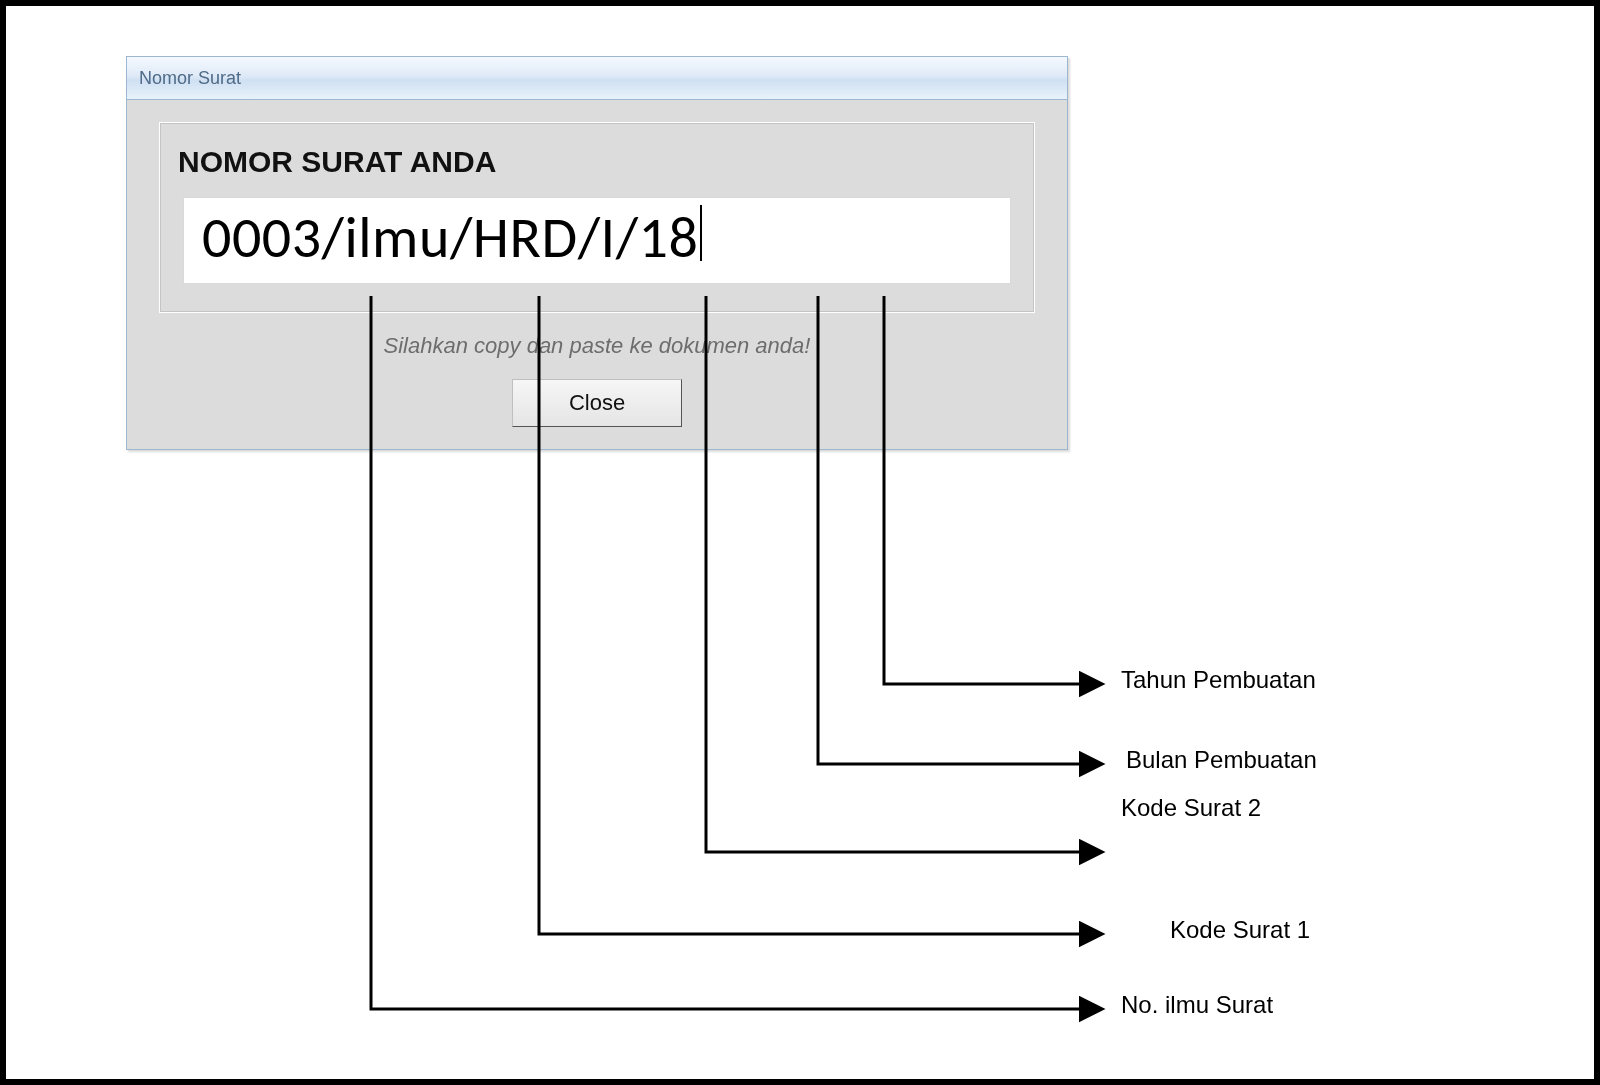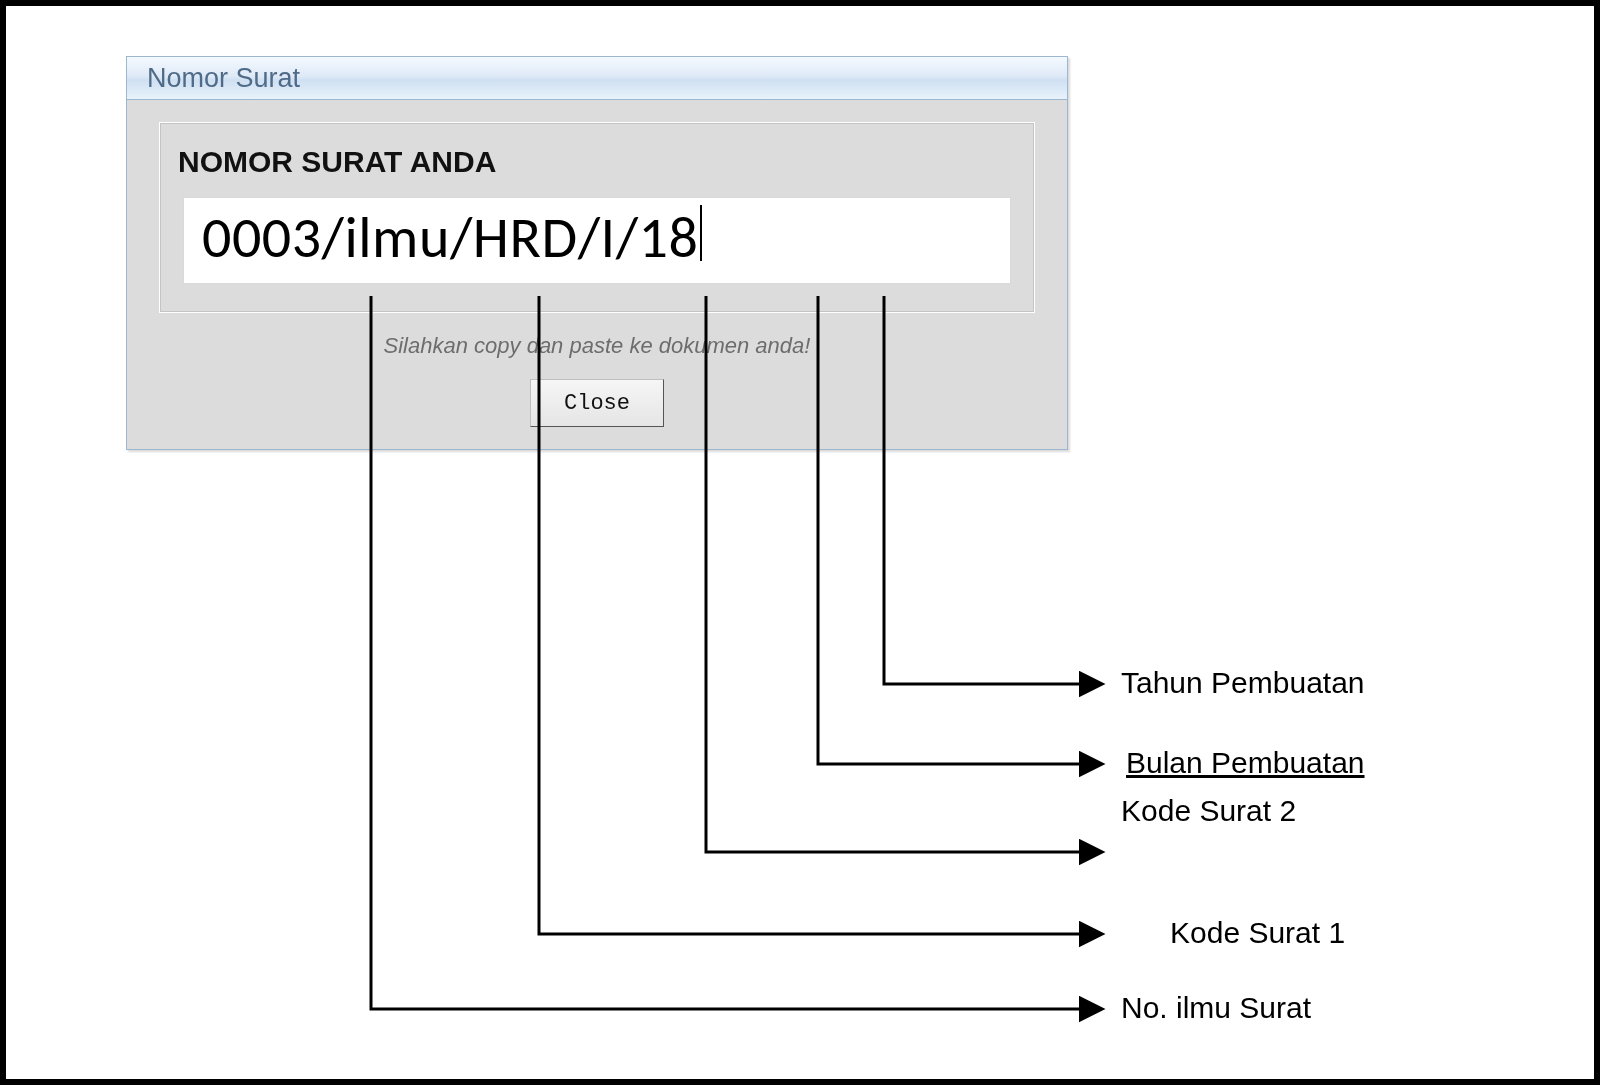--- a/index.html
+++ b/index.html
@@ -22,22 +22,22 @@
     left: 120px;
     top: 50px;
     width: 940px;
     border: 1px solid #9db7d1;
     box-shadow: 2px 2px 2px rgba(0,0,0,0.15);
     background: #dcdcdc;
   }
   .titlebar {
     height: 42px;
     line-height: 42px;
-    padding-left: 20px;
-    font-size: 27px;
+    padding-left: 12px;
+    font-size: 18px;
     color: #4f6b88;
     background: linear-gradient(#f4f9ff, #dfeaf7 45%, #cfe0f2 55%, #e8f2fb);
     border-bottom: 1px solid #9db7d1;
   }
   .groupbox {
     position: relative;
     margin: 22px 32px 18px 32px;
     border: 1px solid #fff;
     box-shadow: inset 0 0 0 1px #c4c4c4;
     padding: 16px 18px 28px 18px;
@@ -73,42 +73,42 @@
     text-align: center;
     font-style: italic;
     color: #6d6d6d;
     font-size: 22px;
     margin: 20px 0 20px 0;
     font-family: Liberation Sans, sans-serif;
   }
   .close-btn {
     display: block;
     margin: 18px auto 22px auto;
-    width: 134px;
+    width: 170px;
     height: 48px;
     background: linear-gradient(#f6f6f6, #e5e5e5);
     border: 1px solid #888;
     border-top-color:#bfbfbf;
     border-left-color:#bfbfbf;
     border-bottom-color:#555;
     border-right-color:#555;
     font-size: 22px;
-    font-family: Liberation Mono, monospace;
+    font-family: Liberation Sans, sans-serif;
     color: #111;
   }
 
   
   .ann-label {
     position: absolute;
     font-family: Arial, sans-serif;
-    font-size: 30px;
+    font-size: 24px;
     color: #000;
   }
   .l1 { left: 1115px; top: 660px; }
-  .l2 { left: 1120px; top: 740px; text-decoration: underline; }
+  .l2 { left: 1120px; top: 740px; }
   .l3 { left: 1115px; top: 788px; }
   .l4 { left: 1164px; top: 910px; }
   .l5 { left: 1115px; top: 985px; }
 
   svg.overlay {
     position: absolute;
     left: 0; top: 0;
     width: 1600px; height: 1085px;
     pointer-events: none;
   }

